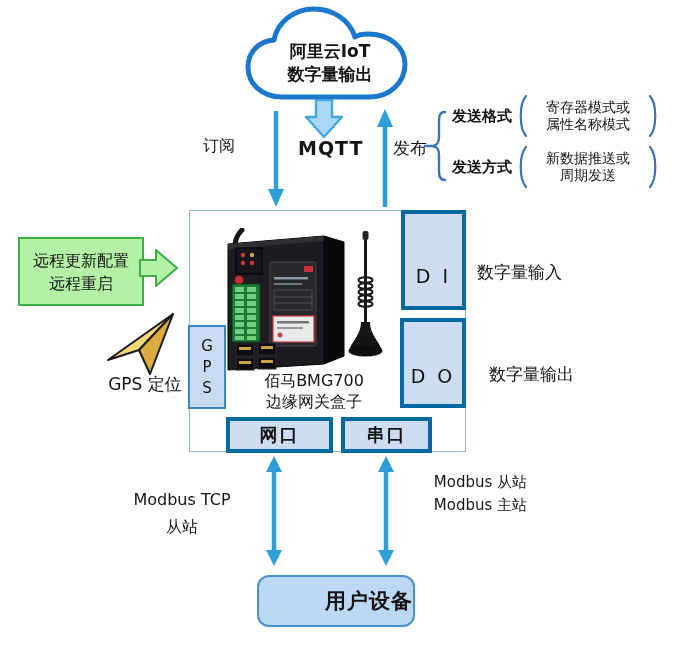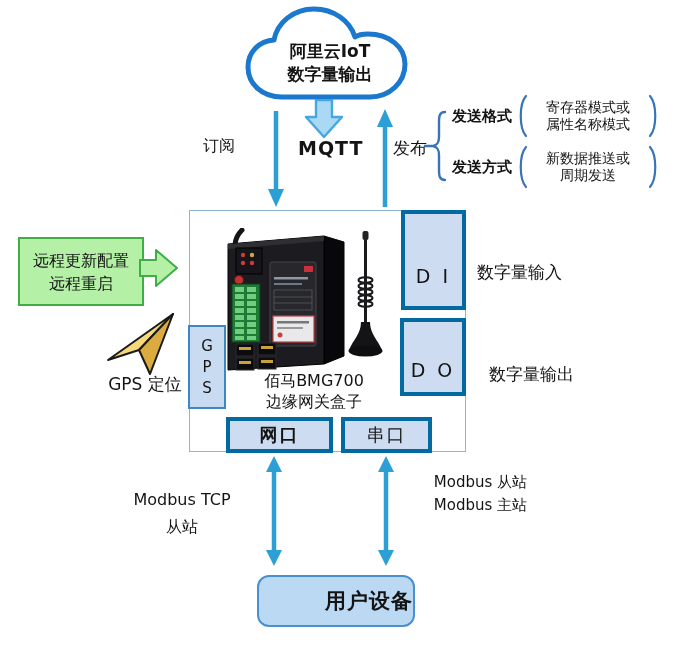--- a/index.html
+++ b/index.html
@@ -33,28 +33,28 @@
   .gps-box{left:188px;top:325px;width:38px;height:84px;background:#c9dbf0;border:2px solid #3f86c6;
            box-sizing:border-box;display:flex;flex-direction:column;align-items:center;justify-content:center;
            font-size:15px;line-height:21px;}
 
   
   .main-frame{left:189px;top:210px;width:277px;height:242px;border:1.5px solid #8fb6ce;box-sizing:border-box;background:#ffffff;}
 
   .blue-box{background:#cddcf0;border:4px solid #0369a1;box-sizing:border-box;}
   .di-box{left:401px;top:210px;width:65px;height:100px;display:flex;justify-content:center;align-items:center;
           padding-top:32px;font-size:19px;letter-spacing:3px;}
-  .do-box{left:400px;top:318px;width:66px;height:78px;display:flex;justify-content:center;align-items:center;
+  .do-box{left:400px;top:318px;width:66px;height:90px;display:flex;justify-content:center;align-items:center;
           padding-top:26px;font-size:19px;letter-spacing:3px;}
   .di-desc{left:477px;top:261px;width:120px;font-size:17px;}
   .do-desc{left:489px;top:363px;width:120px;font-size:17px;}
   .lan-box{left:226px;top:417px;width:107px;height:36px;display:flex;justify-content:center;align-items:center;
            font-size:18px;font-weight:700;letter-spacing:2px;}
   .serial-box{left:341px;top:417px;width:91px;height:36px;display:flex;justify-content:center;align-items:center;
-           font-size:18px;font-weight:400;letter-spacing:2px;}
+           font-size:18px;font-weight:700;letter-spacing:2px;}
 
   .gw-caption{left:238px;top:370px;width:152px;font-size:16px;line-height:21px;}
 
   
   .modbus-left{left:112px;top:486px;width:140px;font-size:16px;line-height:27px;}
   .modbus-right{left:408px;top:471px;width:145px;font-size:15px;line-height:23px;}
 
   
   .user-box{left:257px;top:575px;width:158px;height:52px;background:#bcd9f4;border:2px solid #4a90d0;
             border-radius:12px;box-sizing:border-box;display:flex;justify-content:flex-end;align-items:center;

